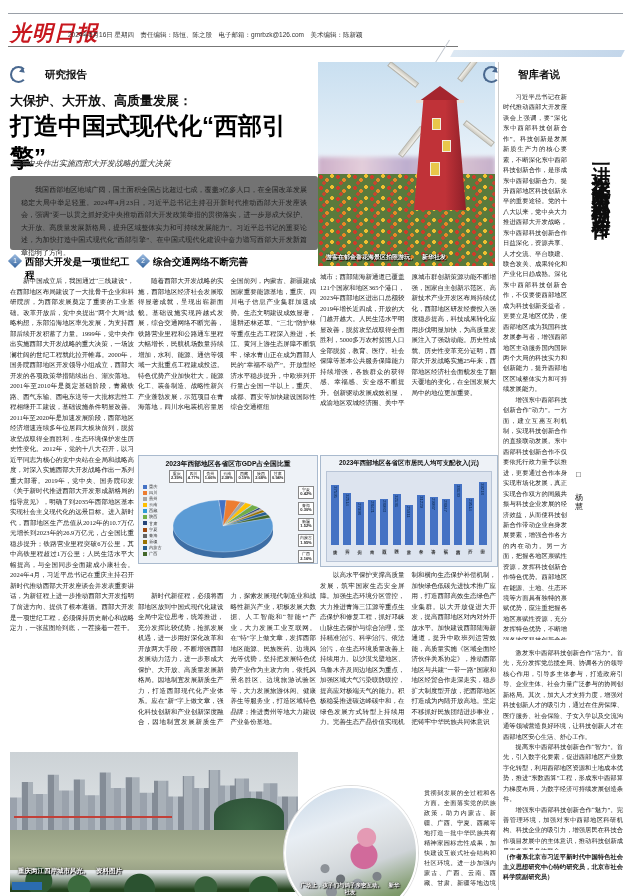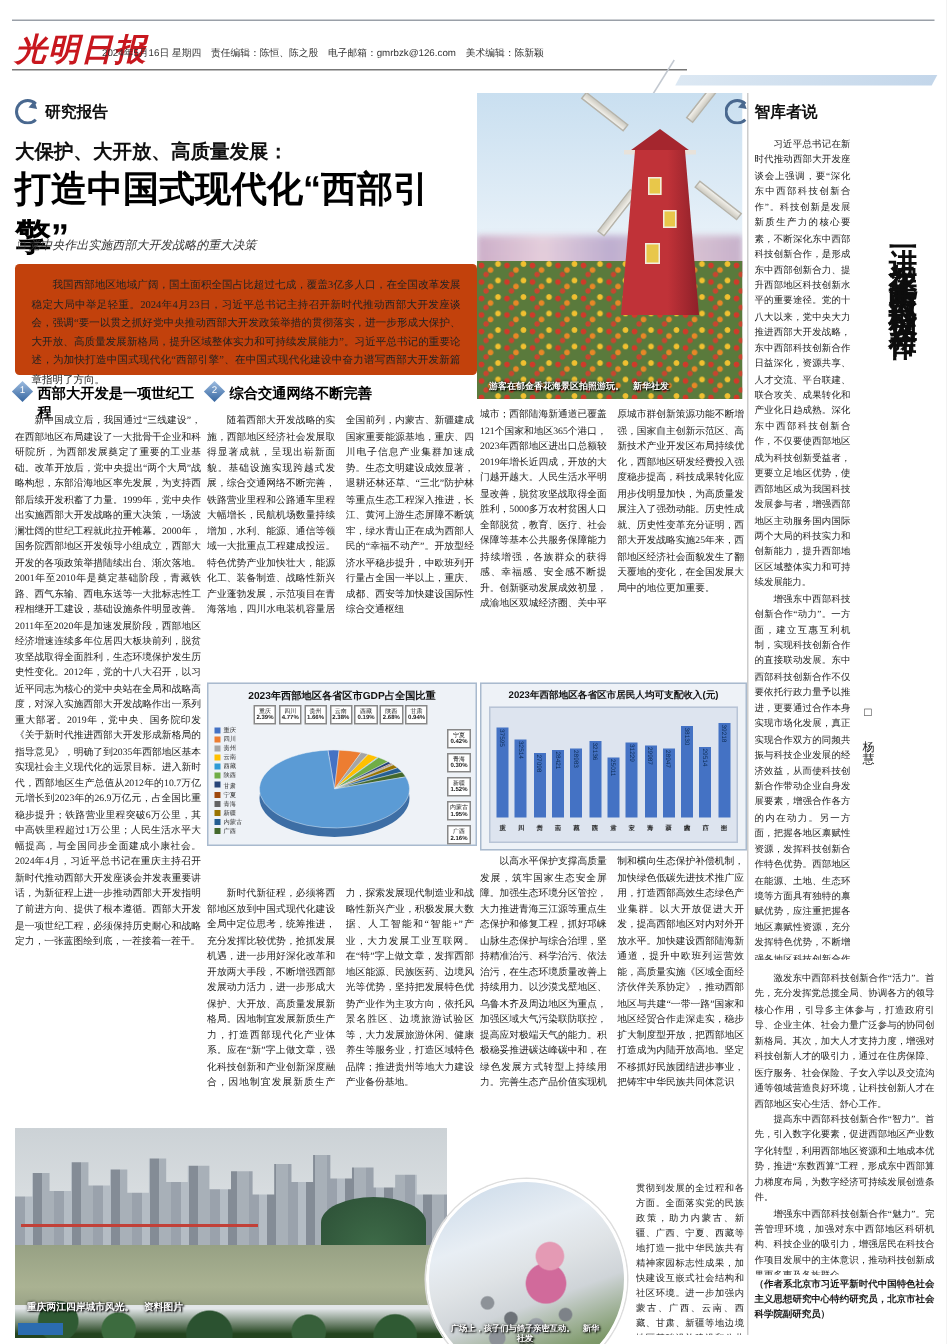--- a/index.html
+++ b/index.html
@@ -13,29 +13,29 @@
   .banner-wrap{left:452px;top:16px;width:171px;height:42px;}
   .skew{position:absolute;transform:skewX(-28deg);}
   .banner-main{left:0;top:4px;width:78px;height:28px;background:linear-gradient(180deg,#c3d6ea,#e3edf6);}
   .banner-stripe1{left:84px;top:4px;width:16px;height:28px;background:#cfdeee;}
   .banner-stripe2{left:104px;top:4px;width:10px;height:28px;background:#e2ebf5;}
   .banner-label{position:absolute;left:10px;top:6px;font-size:18px;font-weight:bold;color:#1f5fa8;letter-spacing:4px;font-family:"Liberation Serif",serif;}
   .pageno{position:absolute;left:128px;top:1px;font-size:25px;color:#222;font-family:"Liberation Sans", sans-serif;}
   .banner-underbar{left:452px;top:50px;width:171px;height:7px;background:linear-gradient(90deg,#dce8f3,#c3d6ea);transform:skewX(-28deg);}
   .diag{left:449px;top:40px;width:1px;height:100px;background:#c2c8d0;transform:rotate(32deg);transform-origin:top;}
   
-  .badge{display:flex;align-items:center;gap:3px;font-family:"Liberation Sans", sans-serif;}
+  .badge{display:flex;align-items:center;gap:18px;font-family:"Liberation Sans", sans-serif;}
   .badge .g{width:13px;height:13px;border:2px solid #49688f;border-radius:50%;border-right-color:transparent;position:relative;display:inline-block;}
   .badge .g:after{content:"";position:absolute;right:-3px;top:1px;border:3px solid transparent;border-left:5px solid #49688f;transform:rotate(40deg);}
   .badge b{font-size:10.5px;color:#111;}
   
   .kicker{font-size:13px;color:#101010;font-family:"Liberation Sans", sans-serif;font-weight:bold;}
   .bigtitle{font-size:24px;font-weight:bold;color:#000;font-family:"Liberation Sans", sans-serif;letter-spacing:0px;}
   .byline{font-size:8px;color:#333;font-style:italic;}
-  .introbox{background:#c2410c;border-radius:3px;padding:8px 11px;font-size:7px;line-height:1.8;text-align:justify;color:#222;}
+  .introbox{background:#737373;border-radius:3px;padding:8px 11px;font-size:7px;line-height:1.8;text-align:justify;color:#222;}
   .introbox p{margin:0;text-indent:2em;}
   
   .sec-h{display:flex;align-items:flex-start;gap:5px;}
   .dia{width:10px;height:10px;background:linear-gradient(135deg,#9dbce0,#35659f);transform:rotate(45deg);display:inline-block;position:relative;flex:0 0 auto;}
   .dia span{position:absolute;left:0;top:0;width:10px;height:10px;transform:rotate(-45deg);color:#fff;font-size:6.5px;text-align:center;line-height:10px;font-family:"Liberation Sans",sans-serif;}
   .sec-h b{font-size:9.5px;color:#000;}
   .bodytxt{font-size:6.5px;line-height:1.62;text-align:justify;color:#1c1c1c;overflow:hidden;}
   .bodytxt p{margin:0;text-indent:2em;}
   .bodytxt p.noind{text-indent:0;}
   .cols2{column-count:2;column-gap:7px;}

